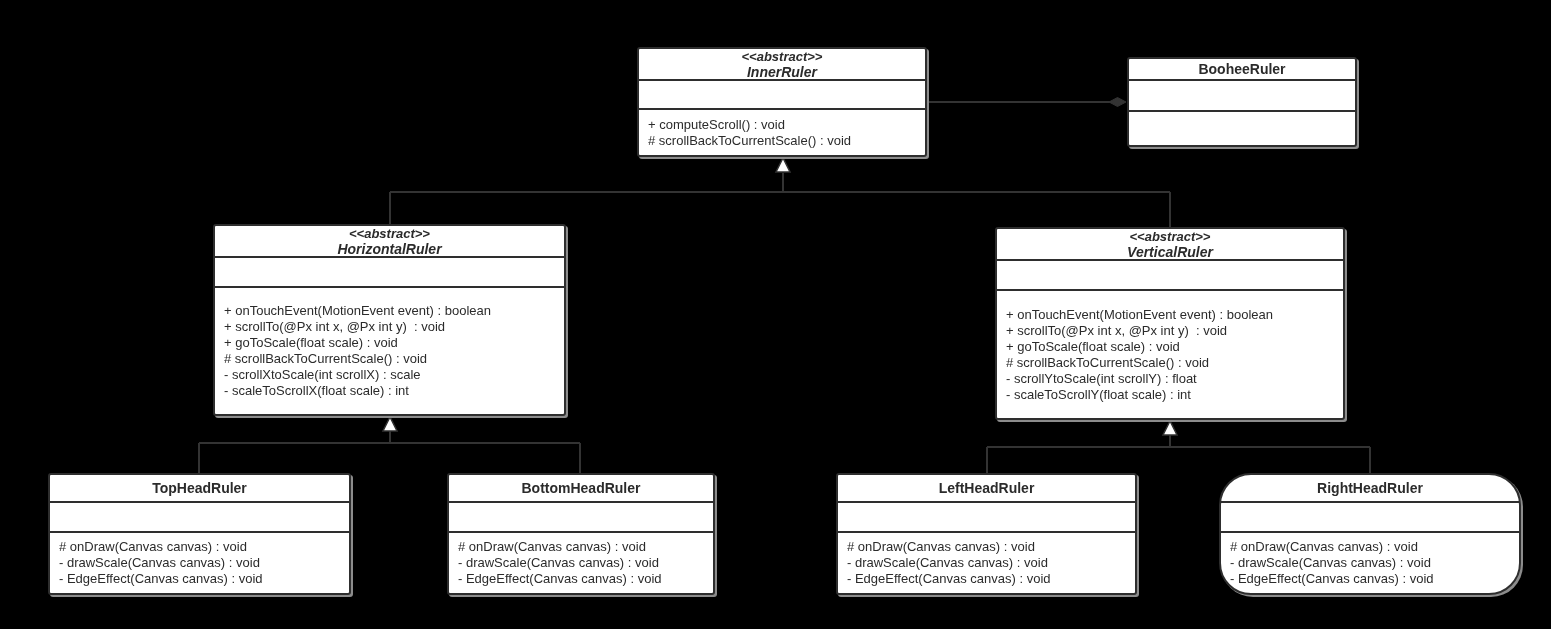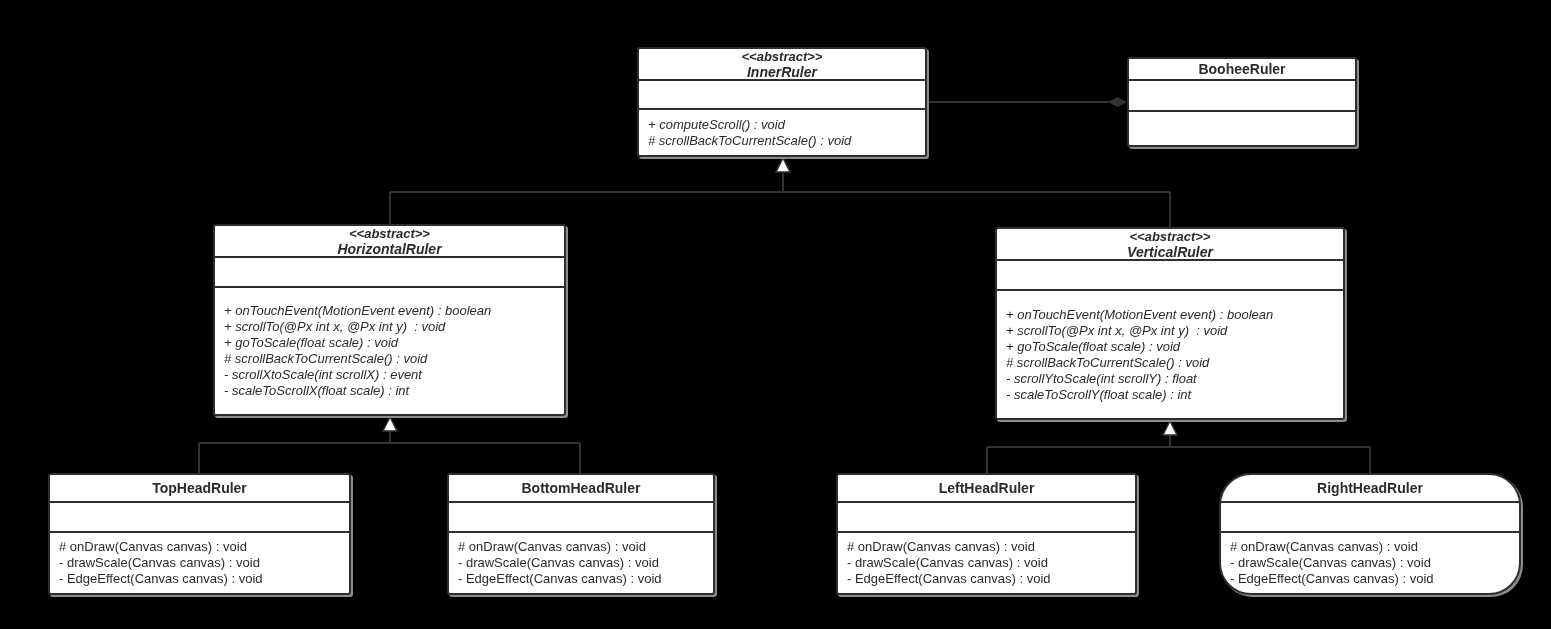--- a/index.html
+++ b/index.html
@@ -21,21 +21,21 @@
   }
   .stereo { font-weight:bold; font-style:italic; font-size:13px; line-height:15px; }
   .cname  { font-weight:bold; font-size:14px; line-height:16px; }
   .abstract .cname { font-style:italic; }
   .fields { box-sizing:border-box; border-top:2px solid #2e2e2e; flex:0 0 auto; }
   .methods {
     box-sizing:border-box; border-top:2px solid #2e2e2e; flex:1 1 auto;
     display:flex; flex-direction:column; justify-content:center; padding-left:9px;
   }
   .m { font-size:13px; line-height:16px; white-space:pre; }
-  .abstract .m { font-style:italic; }
+  .abstract .m { }
 </style>
 </head>
 <body>
 
 <div class="canvas">
 
   <svg class="links" width="1551" height="629">
     <g stroke="#333333" stroke-width="2" fill="none" shape-rendering="crispEdges">
       <line x1="927" y1="102" x2="1111" y2="102"></line>
     </g>
@@ -90,21 +90,21 @@
     <div class="hdr" style="height:30px;">
       <div class="stereo">&lt;&lt;abstract&gt;&gt;</div>
       <div class="cname">HorizontalRuler</div>
     </div>
     <div class="fields" style="height:30px;"></div>
     <div class="methods">
       <div class="m">+ onTouchEvent(MotionEvent event) : boolean</div>
       <div class="m">+ scrollTo(@Px int x, @Px int y)  : void</div>
       <div class="m">+ goToScale(float scale) : void</div>
       <div class="m"># scrollBackToCurrentScale() : void</div>
-      <div class="m">- scrollXtoScale(int scrollX) : event</div>
+      <div class="m">- scrollXtoScale(int scrollX) : scale</div>
       <div class="m">- scaleToScrollX(float scale) : int</div>
     </div>
   </div>
 
   <div class="uml-class abstract" style="left:995px; top:227px; width:350px; height:193px;">
     <div class="hdr" style="height:30px;">
       <div class="stereo">&lt;&lt;abstract&gt;&gt;</div>
       <div class="cname">VerticalRuler</div>
     </div>
     <div class="fields" style="height:30px;"></div>

